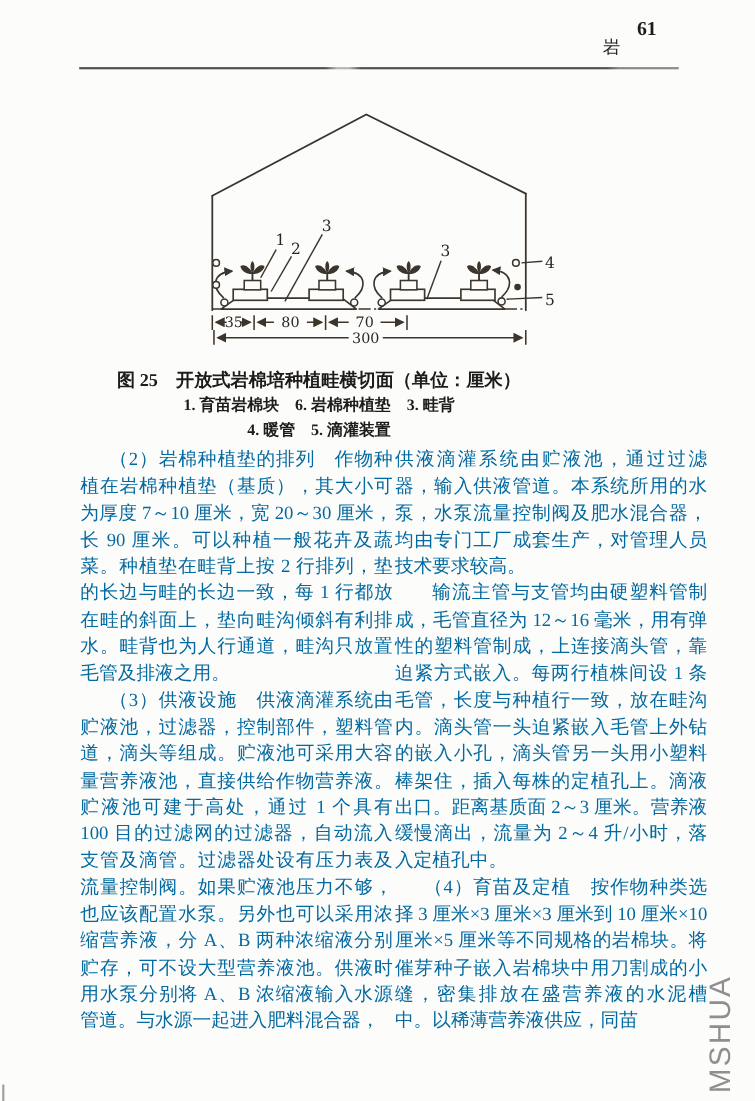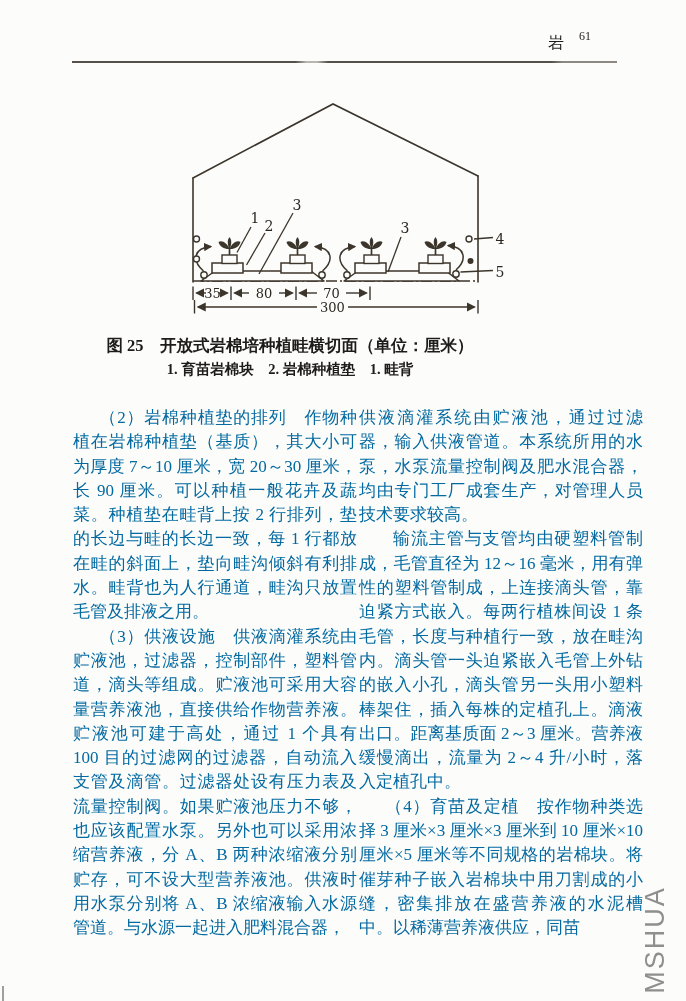--- a/index.html
+++ b/index.html
@@ -2,21 +2,21 @@
 <html><head>
 <meta charset="utf-8">
 <style>
   html,body{margin:0;padding:0;}
   body{width:686px;height:1001px;position:relative;background:#fcfcfa;overflow:hidden;
        font-family:"Liberation Serif","DejaVu Serif",serif;color:#1e1c1a;}
   .abs{position:absolute;}
 
   
   #section-char{left:548px;top:33px;font-size:16px;letter-spacing:1px;}
-  #page-num{left:579px;top:29px;font-size:12px;font-weight:normal;}
+  #page-num{left:579px;top:16px;font-size:18px;font-weight:bold;}
   #head-rule{left:72px;top:61px;width:545px;height:1.6px;
              background:linear-gradient(to right,#55504a 0 41%,#b9b5af 43% 45%,#55504a 47% 88%,#8d8882 90% 100%);}
 
   
   #caption{left:0;top:334px;width:580px;text-align:center;}
   #caption .t1{font-size:16.5px;font-weight:bold;line-height:24px;}
   #caption .t2{font-size:14.5px;font-weight:bold;line-height:22px;}
 
   
   .col{top:406px;width:284px;font-size:17px;line-height:24.3px;text-align:justify;color:#0369a1;}
@@ -153,21 +153,22 @@
     <path d="M194.5,300 L194.5,313.5"></path>
     <path d="M478,300 L478,313.5"></path>
     <path d="M317,307 L198,307" marker-end="url(#arr)"></path>
     <path d="M348,307 L474.5,307" marker-end="url(#arr)"></path>
   </g>
   <text x="332.5" y="311.5" font-size="13" text-anchor="middle">300</text>
 </svg>
 
 <div class="abs" id="caption">
   <div class="t1">图 25　开放式岩棉培种植畦横切面（单位：厘米）</div>
-  <div class="t2">1. 育苗岩棉块　2. 岩棉种植垫　1. 畦背</div>
+  <div class="t2">1. 育苗岩棉块　6. 岩棉种植垫　3. 畦背</div>
+  <div class="t2">4. 暖管　5. 滴灌装置</div>
 </div>
 
 <div class="abs col" id="col-left">
   <p class="ind15">（2）岩棉种植垫的排列　作物种植在岩棉种植垫（基质），其大小可为厚度 7～10 厘米，宽 20～30 厘米，长 90 厘米。可以种植一般花卉及蔬菜。种植垫在畦背上按 2 行排列，垫的长边与畦的长边一致，每 1 行都放在畦的斜面上，垫向畦沟倾斜有利排水。畦背也为人行通道，畦沟只放置毛管及排液之用。</p>
   <p class="ind15">（3）供液设施　供液滴灌系统由贮液池，过滤器，控制部件，塑料管道，滴头等组成。贮液池可采用大容量营养液池，直接供给作物营养液。贮液池可建于高处，通过 1 个具有 100 目的过滤网的过滤器，自动流入支管及滴管。过滤器处设有压力表及流量控制阀。如果贮液池压力不够，也应该配置水泵。另外也可以采用浓缩营养液，分 A、B 两种浓缩液分别贮存，可不设大型营养液池。供液时用水泵分别将 A、B 浓缩液输入水源管道。与水源一起进入肥料混合器，</p>
 </div>
 
 <div class="abs col" id="col-right">
   <p>供液滴灌系统由贮液池，通过过滤器，输入供液管道。本系统所用的水泵，水泵流量控制阀及肥水混合器，均由专门工厂成套生产，对管理人员技术要求较高。</p>
   <p class="ind2">输流主管与支管均由硬塑料管制成，毛管直径为 12～16 毫米，用有弹性的塑料管制成，上连接滴头管，靠迫紧方式嵌入。每两行植株间设 1 条毛管，长度与种植行一致，放在畦沟内。滴头管一头迫紧嵌入毛管上外钻的嵌入小孔，滴头管另一头用小塑料棒架住，插入每株的定植孔上。滴液出口。距离基质面 2～3 厘米。营养液缓慢滴出，流量为 2～4 升/小时，落入定植孔中。</p>

